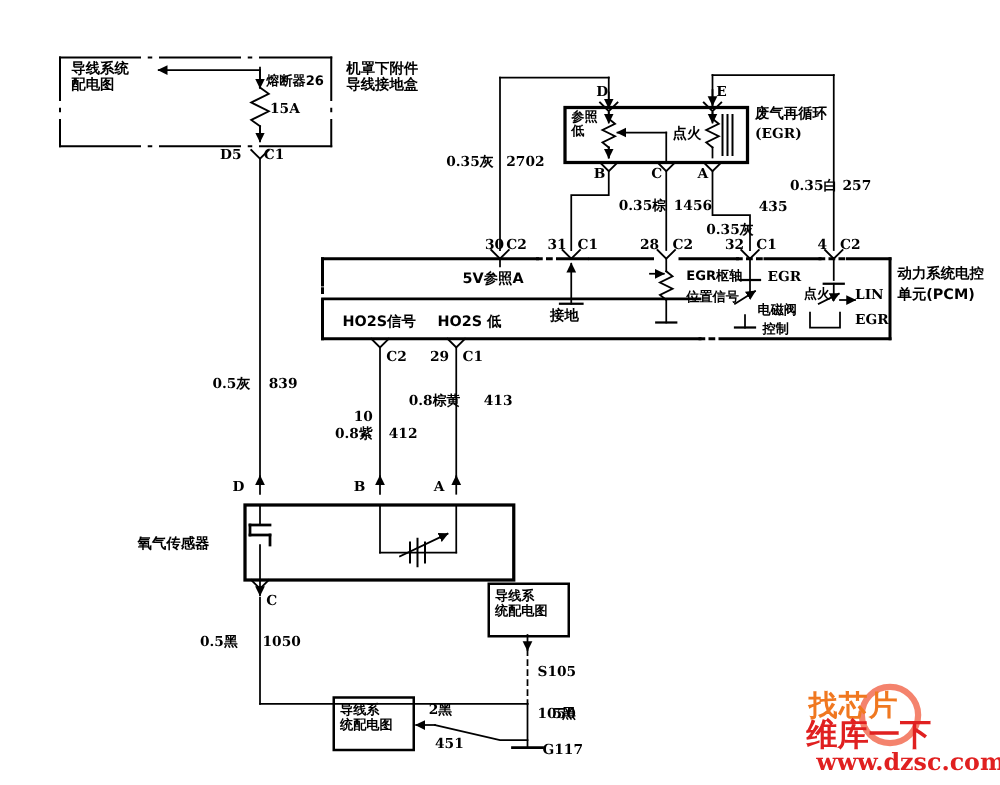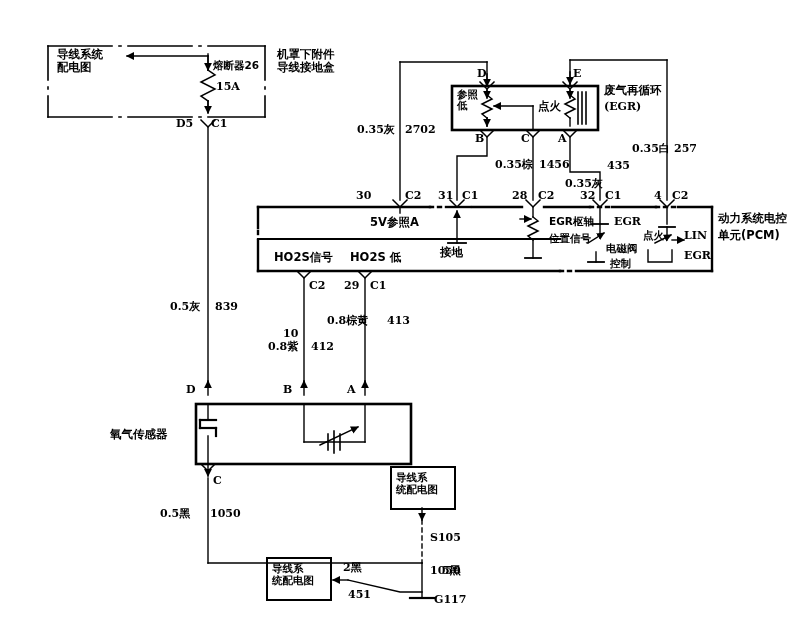--- a/index.html
+++ b/index.html
@@ -268,21 +268,21 @@
 
   <div class="lbl serif f11" style="left:495px;top:159px;">0.35棕</div>
   <div class="lbl serif f11" style="left:539px;top:159px;">1456</div>
 
   <div class="lbl serif f11" style="left:565px;top:178px;">0.35灰</div>
   <div class="lbl serif f11" style="left:607px;top:160px;">435</div>
 
   <div class="lbl serif f11" style="left:632px;top:143px;">0.35白</div>
   <div class="lbl serif f11" style="left:674px;top:143px;">257</div>
 
-  <div class="lbl serif f11" style="left:356px;top:190px;">30</div>
+  <div class="lbl serif f11" style="left:388px;top:190px;">30</div>
   <div class="lbl serif f11" style="left:405px;top:190px;">C2</div>
   <div class="lbl serif f11" style="left:438px;top:190px;">31</div>
   <div class="lbl serif f11" style="left:462px;top:190px;">C1</div>
   <div class="lbl serif f11" style="left:512px;top:190px;">28</div>
   <div class="lbl serif f11" style="left:538px;top:190px;">C2</div>
   <div class="lbl serif f11" style="left:580px;top:190px;">32</div>
   <div class="lbl serif f11" style="left:605px;top:190px;">C1</div>
   <div class="lbl serif f11" style="left:654px;top:190px;">4</div>
   <div class="lbl serif f11" style="left:672px;top:190px;">C2</div>
 
@@ -341,14 +341,20 @@
   <div class="lbl serif f11" style="left:348px;top:589px;">451</div>
 
   <div class="lbl cn10" style="left:272px;top:563px;line-height:1.12;">
     <span>导线系</span><br>
     <span>统配电图</span>
   </div>
 
   <div style="position:absolute;left:390px;top:466px;width:62px;height:40px;border:2.4px solid #000;"></div>
   <div style="position:absolute;left:266px;top:557px;width:62px;height:40px;border:2.4px solid #000;"></div>
 
+  <div id="watermark">
+    <div class="wm-ring"></div>
+    <div class="wm-txt1">找芯片</div>
+    <div class="wm-txt2">维库一下</div>
+    <div class="wm-txt3">www.dzsc.com</div>
+  </div>
 
 </div>
 
 </body></html>

